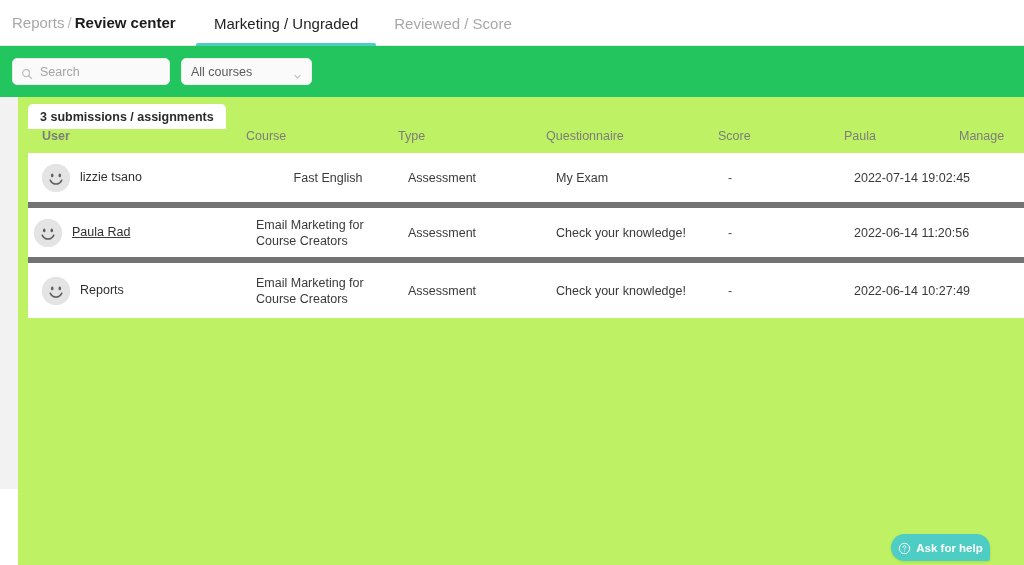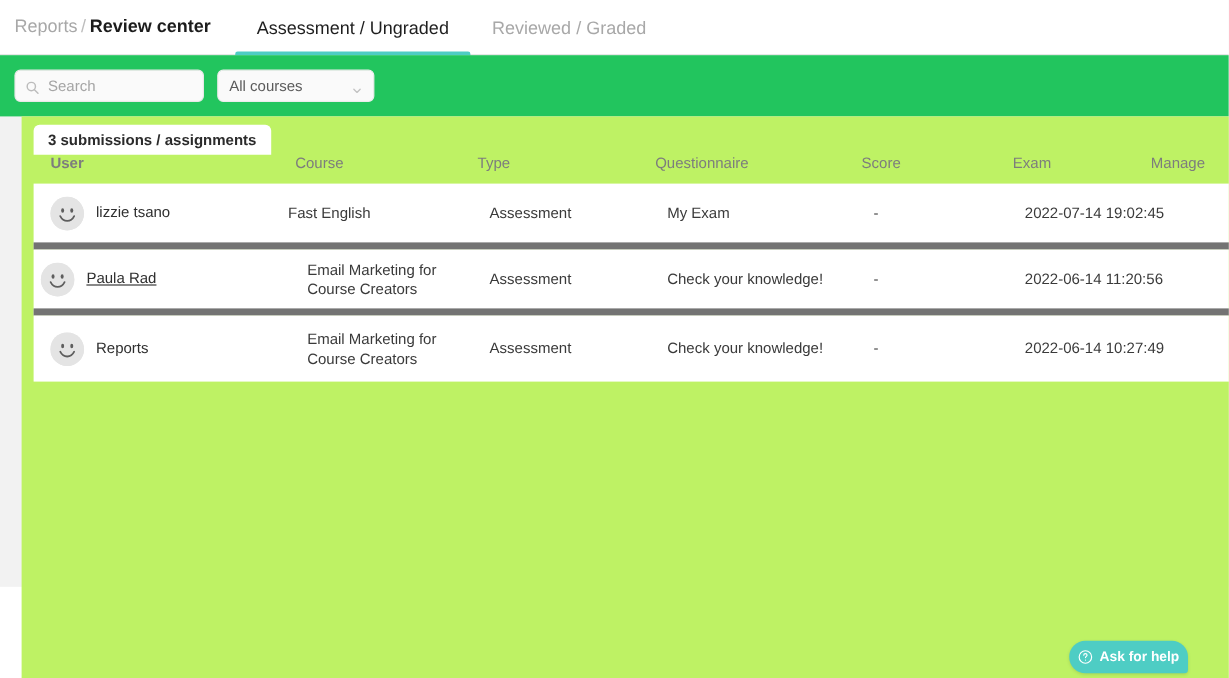--- a/index.html
+++ b/index.html
@@ -219,24 +219,24 @@
 <div class="page" style="background: rgb(242, 242, 242);">
 
   <div class="topbar">
 
     <div class="breadcrumb">
       <span class="crumb-parent">Reports</span><span class="crumb-sep">/</span><span class="crumb-current">Review center</span>
     </div>
 
     <div class="tabs">
       <div class="tab active">
-        <span>Assessment / Ungraded</span>
+        <span>Marketing / Ungraded</span>
       </div>
       <div class="tab">
-        <span>Reviewed / Graded</span>
+        <span>Reviewed / Score</span>
       </div>
     </div>
   </div>
 
   <div class="filterbar">
 
     <div class="search-wrap">
       <span class="search-icon">
         <svg viewBox="0 0 16 16" width="12" height="12" fill="none" stroke="#8a8a8a" stroke-width="1.6" stroke-linecap="round">
           <circle cx="6.8" cy="6.8" r="4.6"></circle>
@@ -262,35 +262,35 @@
       <span>3 submissions / assignments</span>
     </div>
 
     <div class="table">
       <div class="thead">
           <div class="th" style="left: 24px; font-weight: bold;">User</div>
           <div class="th" style="left: 228px;">Course</div>
           <div class="th" style="left: 380px;">Type</div>
           <div class="th" style="left: 528px;">Questionnaire</div>
           <div class="th" style="left: 700px;">Score</div>
-          <div class="th" style="left: 826px;">Exam</div>
+          <div class="th" style="left: 826px;">Paula</div>
           <div class="th" style="left: 941px;">Manage</div>
         </div>
       <div class="tbody">
           <div class="row">
             <div class="cell user-cell" style="left: 14px;">
               <span class="avatar"><svg viewBox="0 0 28 28" width="28" height="28">
                   <circle cx="14" cy="14" r="14" fill="#e4e4e4"></circle>
                   <ellipse cx="10.2" cy="11.4" rx="1.25" ry="1.9" fill="#5e5e5e"></ellipse>
                   <ellipse cx="17.8" cy="11.4" rx="1.25" ry="1.9" fill="#5e5e5e"></ellipse>
                   <path d="M8.2 16.1c1.3 2.6 3.4 4 5.8 4s4.5-1.4 5.8-4" fill="none" stroke="#5e5e5e" stroke-width="1.5" stroke-linecap="round"></path>
                 </svg></span>
               <span class="user-name">lizzie tsano</span>
             </div>
-            <div class="cell multiline" style="left: 212px; width: 120px; white-space: normal;">Fast English</div>
+            <div class="cell multiline" style="left: 240px; width: 120px; white-space: normal; text-align: center;">Fast English</div>
             <div class="cell" style="left: 380px; white-space: nowrap;">Assessment</div>
             <div class="cell" style="left: 528px; white-space: nowrap;">My Exam</div>
             <div class="cell" style="left: 700px; white-space: nowrap; color: rgb(74, 74, 74);">-</div>
             <div class="cell" style="left: 826px; white-space: nowrap;">2022-07-14 19:02:45</div>
             <div class="cell" style="left: 941px; white-space: nowrap;"></div>
           </div>
           <div class="row">
             <div class="cell user-cell" style="left: 6px; text-decoration: underline;">
               <span class="avatar"><svg viewBox="0 0 28 28" width="28" height="28">
                   <circle cx="14" cy="14" r="14" fill="#e4e4e4"></circle>

